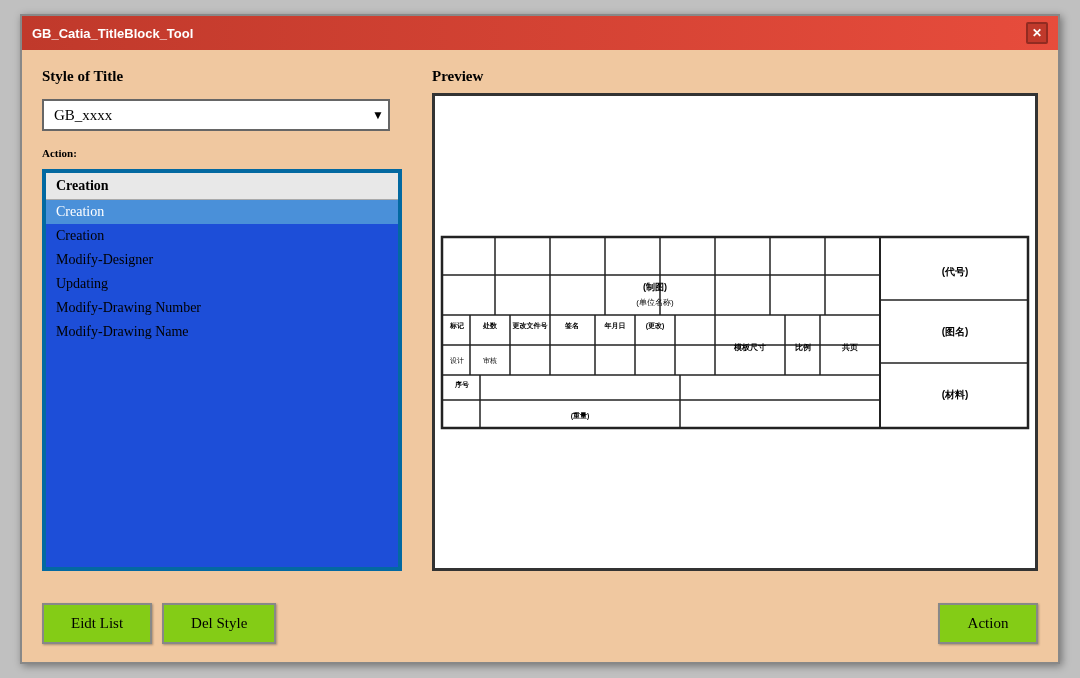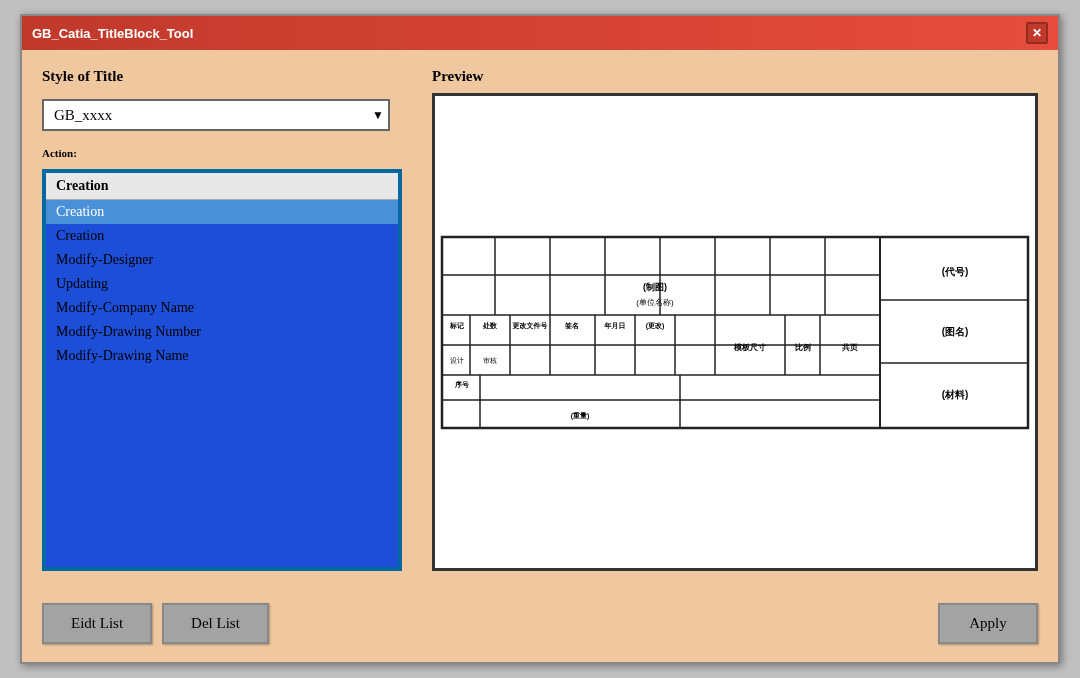--- a/index.html
+++ b/index.html
@@ -159,21 +159,21 @@
       gap: 10px;
     }
     .btn-group-right {
       display: flex;
       gap: 10px;
     }
     .btn {
       padding: 10px 27px;
       font-size: 15px;
       font-family: 'Times New Roman', serif;
-      background: #a3a3a3;
+      background: #84cc16;
       border: 2px solid #888;
       cursor: pointer;
       min-width: 100px;
       box-shadow: 1px 1px 2px rgba(0,0,0,0.3);
     }
   </style>
 </head>
 <body>
 
 <div class="window">
@@ -197,21 +197,20 @@
 
         <div class="action-label">Action:</div>
 
         <div class="listbox-container">
           <div class="listbox-header">Creation</div>
           <ul class="listbox-items">
             <li class="listbox-item selected">Creation</li>
             <li class="listbox-item">Creation</li>
             <li class="listbox-item">Modify-Designer</li>
             <li class="listbox-item">Updating</li>
-            <li class="listbox-item">Modify-Company Name</li>
             <li class="listbox-item">Modify-Drawing Number</li>
             <li class="listbox-item">Modify-Drawing Name</li>
           </ul>
         </div>
       </div>
 
       <div class="right-panel">
         <div class="preview-label">Preview</div>
         <div class="preview-area">
           <svg width="590" height="195" viewBox="0 0 590 195" xmlns="http://www.w3.org/2000/svg">
@@ -280,20 +279,20 @@
             <text x="17" y="128" text-anchor="middle" font-size="7" font-family="Arial">设计</text>
             <text x="50" y="128" text-anchor="middle" font-size="7" font-family="Arial">审核</text>
           </svg>
         </div>
       </div>
     </div>
 
     <div class="bottom-buttons">
       <div class="btn-group-left">
         <button class="btn">Eidt List</button>
-        <button class="btn">Del List</button>
+        <button class="btn">Del Style</button>
       </div>
       <div class="btn-group-right">
-        <button class="btn">Apply</button>
+        <button class="btn">Action</button>
       </div>
     </div>
   </div>
 </div>
 
 </body></html>

